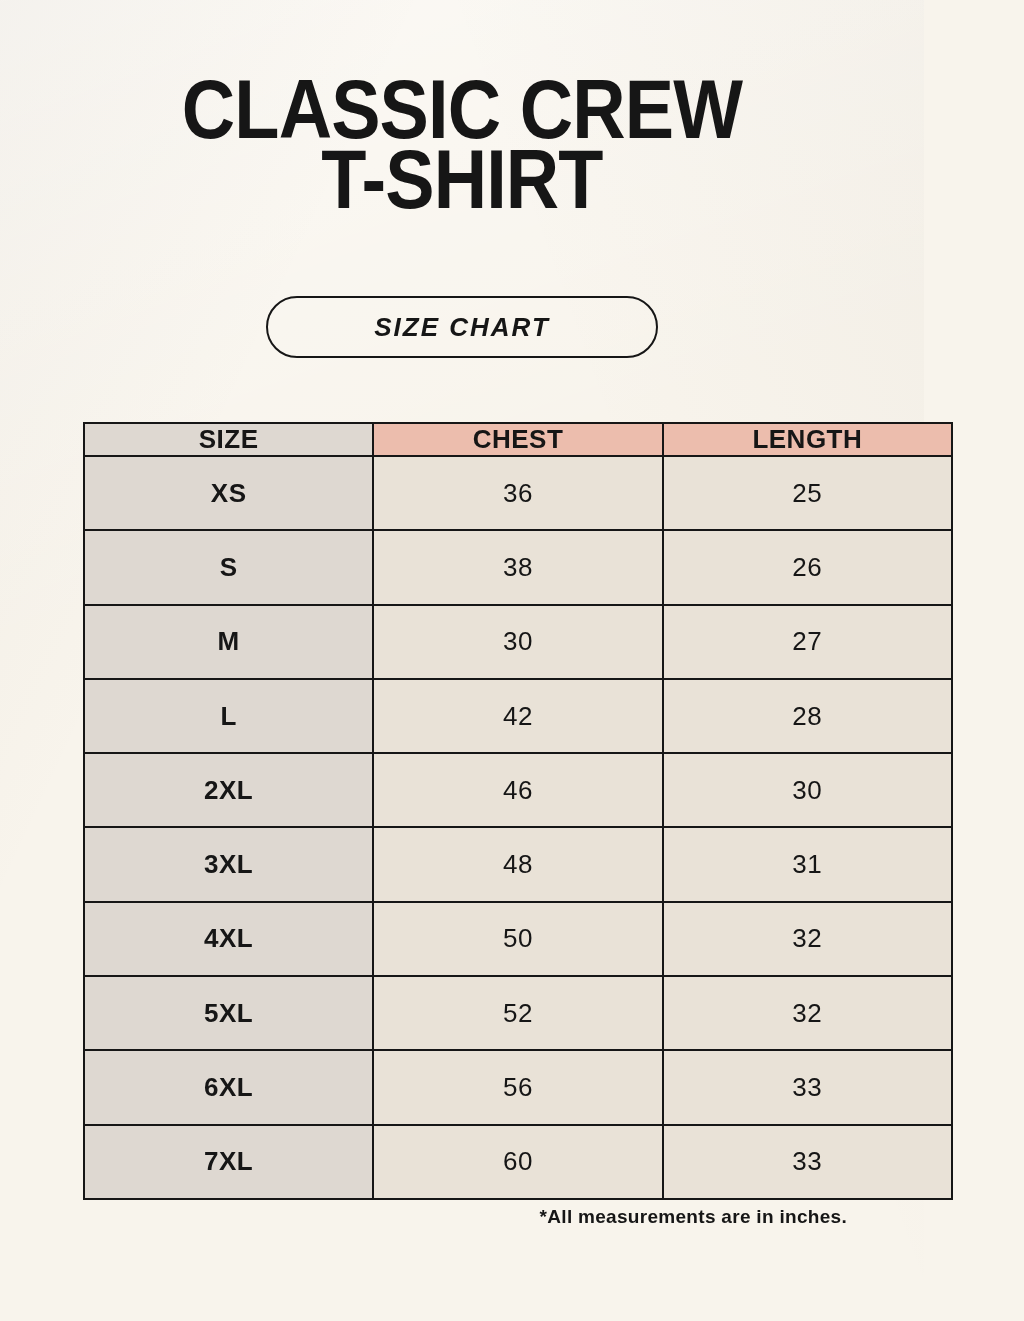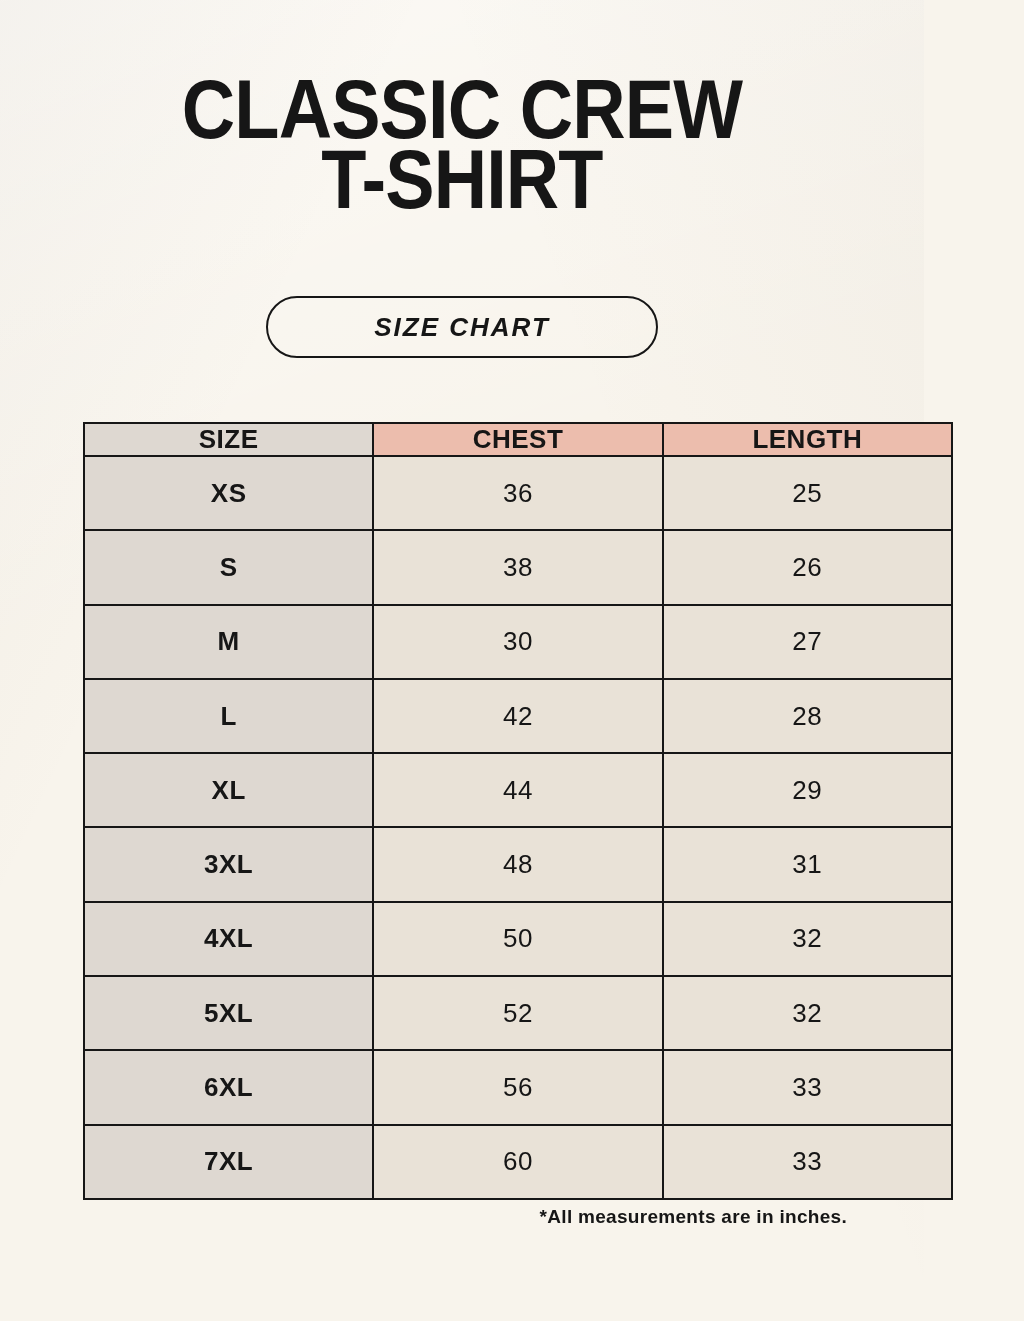--- a/index.html
+++ b/index.html
@@ -149,23 +149,23 @@
           <td>M</td>
           <td>30</td>
           <td>27</td>
         </tr>
         <tr>
           <td>L</td>
           <td>42</td>
           <td>28</td>
         </tr>
         <tr>
-          <td>XL</td>
-          <td>44</td>
-          <td>29</td>
+          <td>2XL</td>
+          <td>46</td>
+          <td>30</td>
         </tr>
         <tr>
           <td>3XL</td>
           <td>48</td>
           <td>31</td>
         </tr>
         <tr>
           <td>4XL</td>
           <td>50</td>
           <td>32</td>

